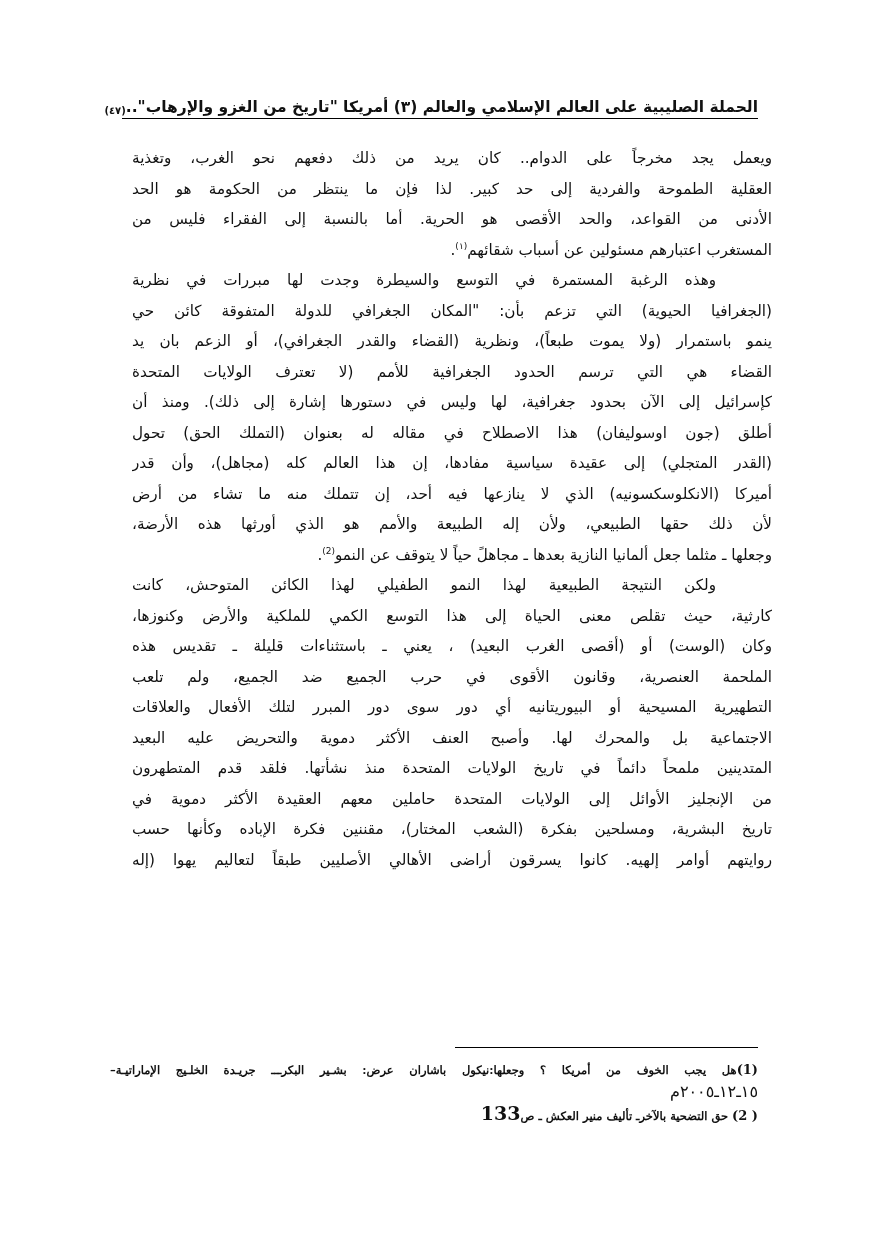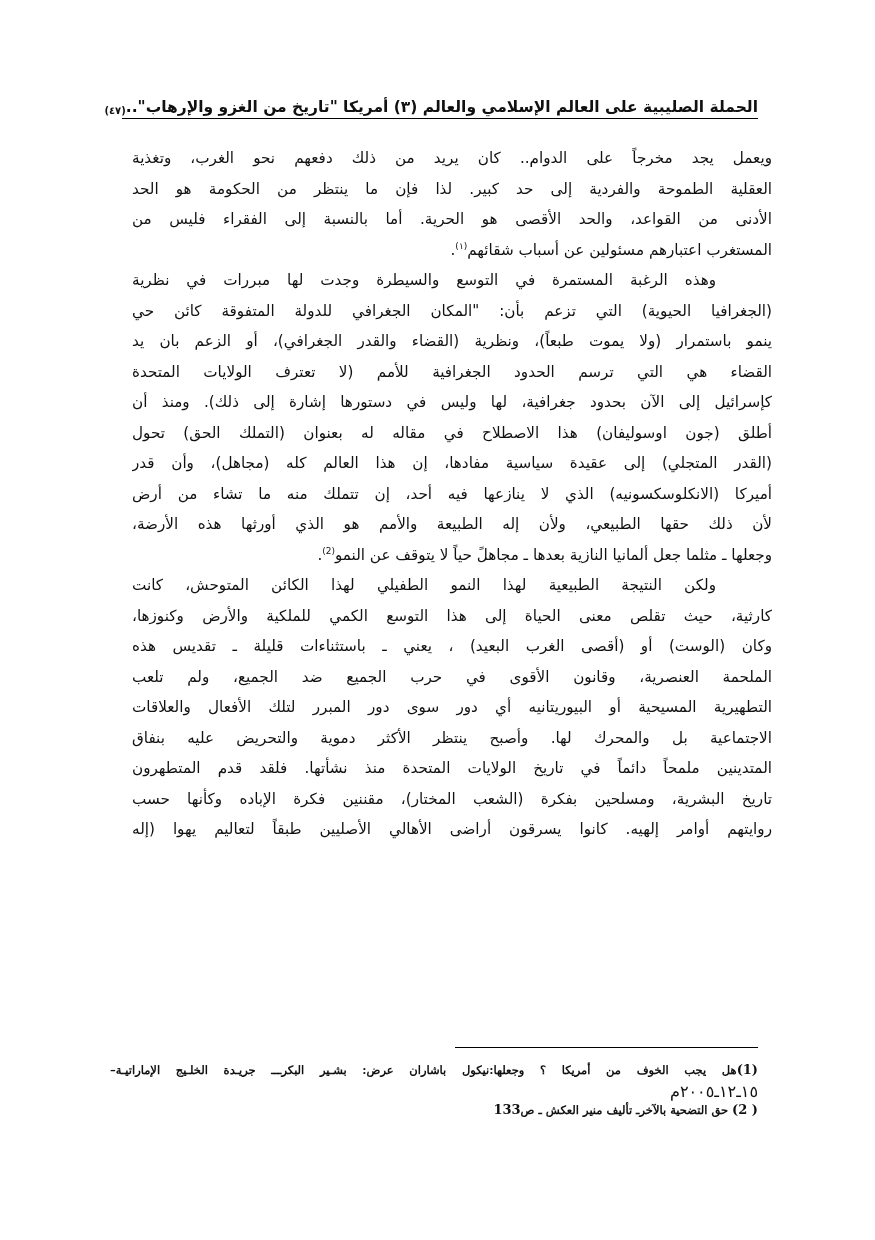--- a/index.html
+++ b/index.html
@@ -34,21 +34,21 @@
   }
   .footnotes {
     position: absolute; left: 110px; top: 1062px; width: 648px;
     direction: rtl; font-family: "DejaVu Serif", serif; font-size: 11.5px; font-weight: bold;
   }
   .fn { display: block; white-space: nowrap; }
   .fn-1 { height: 20px; text-align: justify; text-align-last: justify; }
   .fn-date { height: 20px; font-weight: normal; font-size: 16px; }
   .fn-2 { height: 24px; }
   .fn-num { font-family: "DejaVu Serif", serif; font-size: 13px; font-weight: bold; }
-  .fn-page { font-size: 13px; font-weight: bold; }
+  .fn-page { font-size: 19px; font-weight: bold; }
 </style>
 </head>
 <body>
 
 <div class="page">
 
   <div class="header">
     <span>الحملة الصليبية على العالم الإسلامي والعالم (٣) أمريكا "تاريخ من الغزو والإرهاب"..</span>
     <span class="page-num">(٤٧)</span>
   </div>
@@ -70,22 +70,23 @@
     <span class="line">(القدر المتجلي) إلى عقيدة سياسية مفادها، إن هذا العالم كله (مجاهل)، وأن قدر</span>
     <span class="line">أميركا (الانكلوسكسونيه) الذي لا ينازعها فيه أحد، إن تتملك منه ما تشاء من أرض</span>
     <span class="line">لأن ذلك حقها الطبيعي، ولأن إله الطبيعة والأمم هو الذي أورثها هذه الأرضة،</span>
     <span class="line last"><span>وجعلها ـ مثلما جعل ألمانيا النازية بعدها ـ مجاهلً حياً لا يتوقف عن النمو</span><sup>(2)</sup><span>.</span></span>
 
     <span class="line indent">ولكن النتيجة الطبيعية لهذا النمو الطفيلي لهذا الكائن المتوحش، كانت</span>
     <span class="line">كارثية، حيث تقلص معنى الحياة إلى هذا التوسع الكمي للملكية والأرض وكنوزها،</span>
     <span class="line">وكان (الوست) أو (أقصى الغرب البعيد) ، يعني ـ باستثناءات قليلة ـ تقديس هذه</span>
     <span class="line">الملحمة العنصرية، وقانون الأقوى في حرب الجميع ضد الجميع، ولم تلعب</span>
     <span class="line">التطهيرية المسيحية أو البيوريتانيه أي دور سوى دور المبرر لتلك الأفعال والعلاقات</span>
-    <span class="line">الاجتماعية بل والمحرك لها. وأصبح ينتظر الأكثر دموية والتحريض عليه بنفاق</span>
+    <span class="line">الاجتماعية بل والمحرك لها. وأصبح العنف الأكثر دموية والتحريض عليه البعيد</span>
     <span class="line">المتدينين ملمحاً دائماً في تاريخ الولايات المتحدة منذ نشأتها. فلقد قدم المتطهرون</span>
+    <span class="line">من الإنجليز الأوائل إلى الولايات المتحدة حاملين معهم العقيدة الأكثر دموية في</span>
     <span class="line">تاريخ البشرية، ومسلحين بفكرة (الشعب المختار)، مقننين فكرة الإباده وكأنها حسب</span>
     <span class="line">روايتهم أوامر إلهيه. كانوا يسرقون أراضى الأهالي الأصليين طبقاً لتعاليم يهوا (إله</span>
   </div>
 
   <div class="fn-rule"></div>
 
   <div class="footnotes">
     <span class="fn fn-1"><span class="fn-num">(1)</span><span>هل يجب الخوف من أمريكا ؟ وجعلها:نيكول باشاران عرض: بشـير البكرـــ جريـدة الخلـيج الإماراتيـة–</span></span>
     <span class="fn fn-date">١٥ـ١٢ـ٢٠٠٥م</span>
     <span class="fn fn-2"><span class="fn-num">( 2)</span> <span>حق التضحية بالآخرـ تأليف منير العكش ـ ص</span><span class="fn-page">133</span></span>

